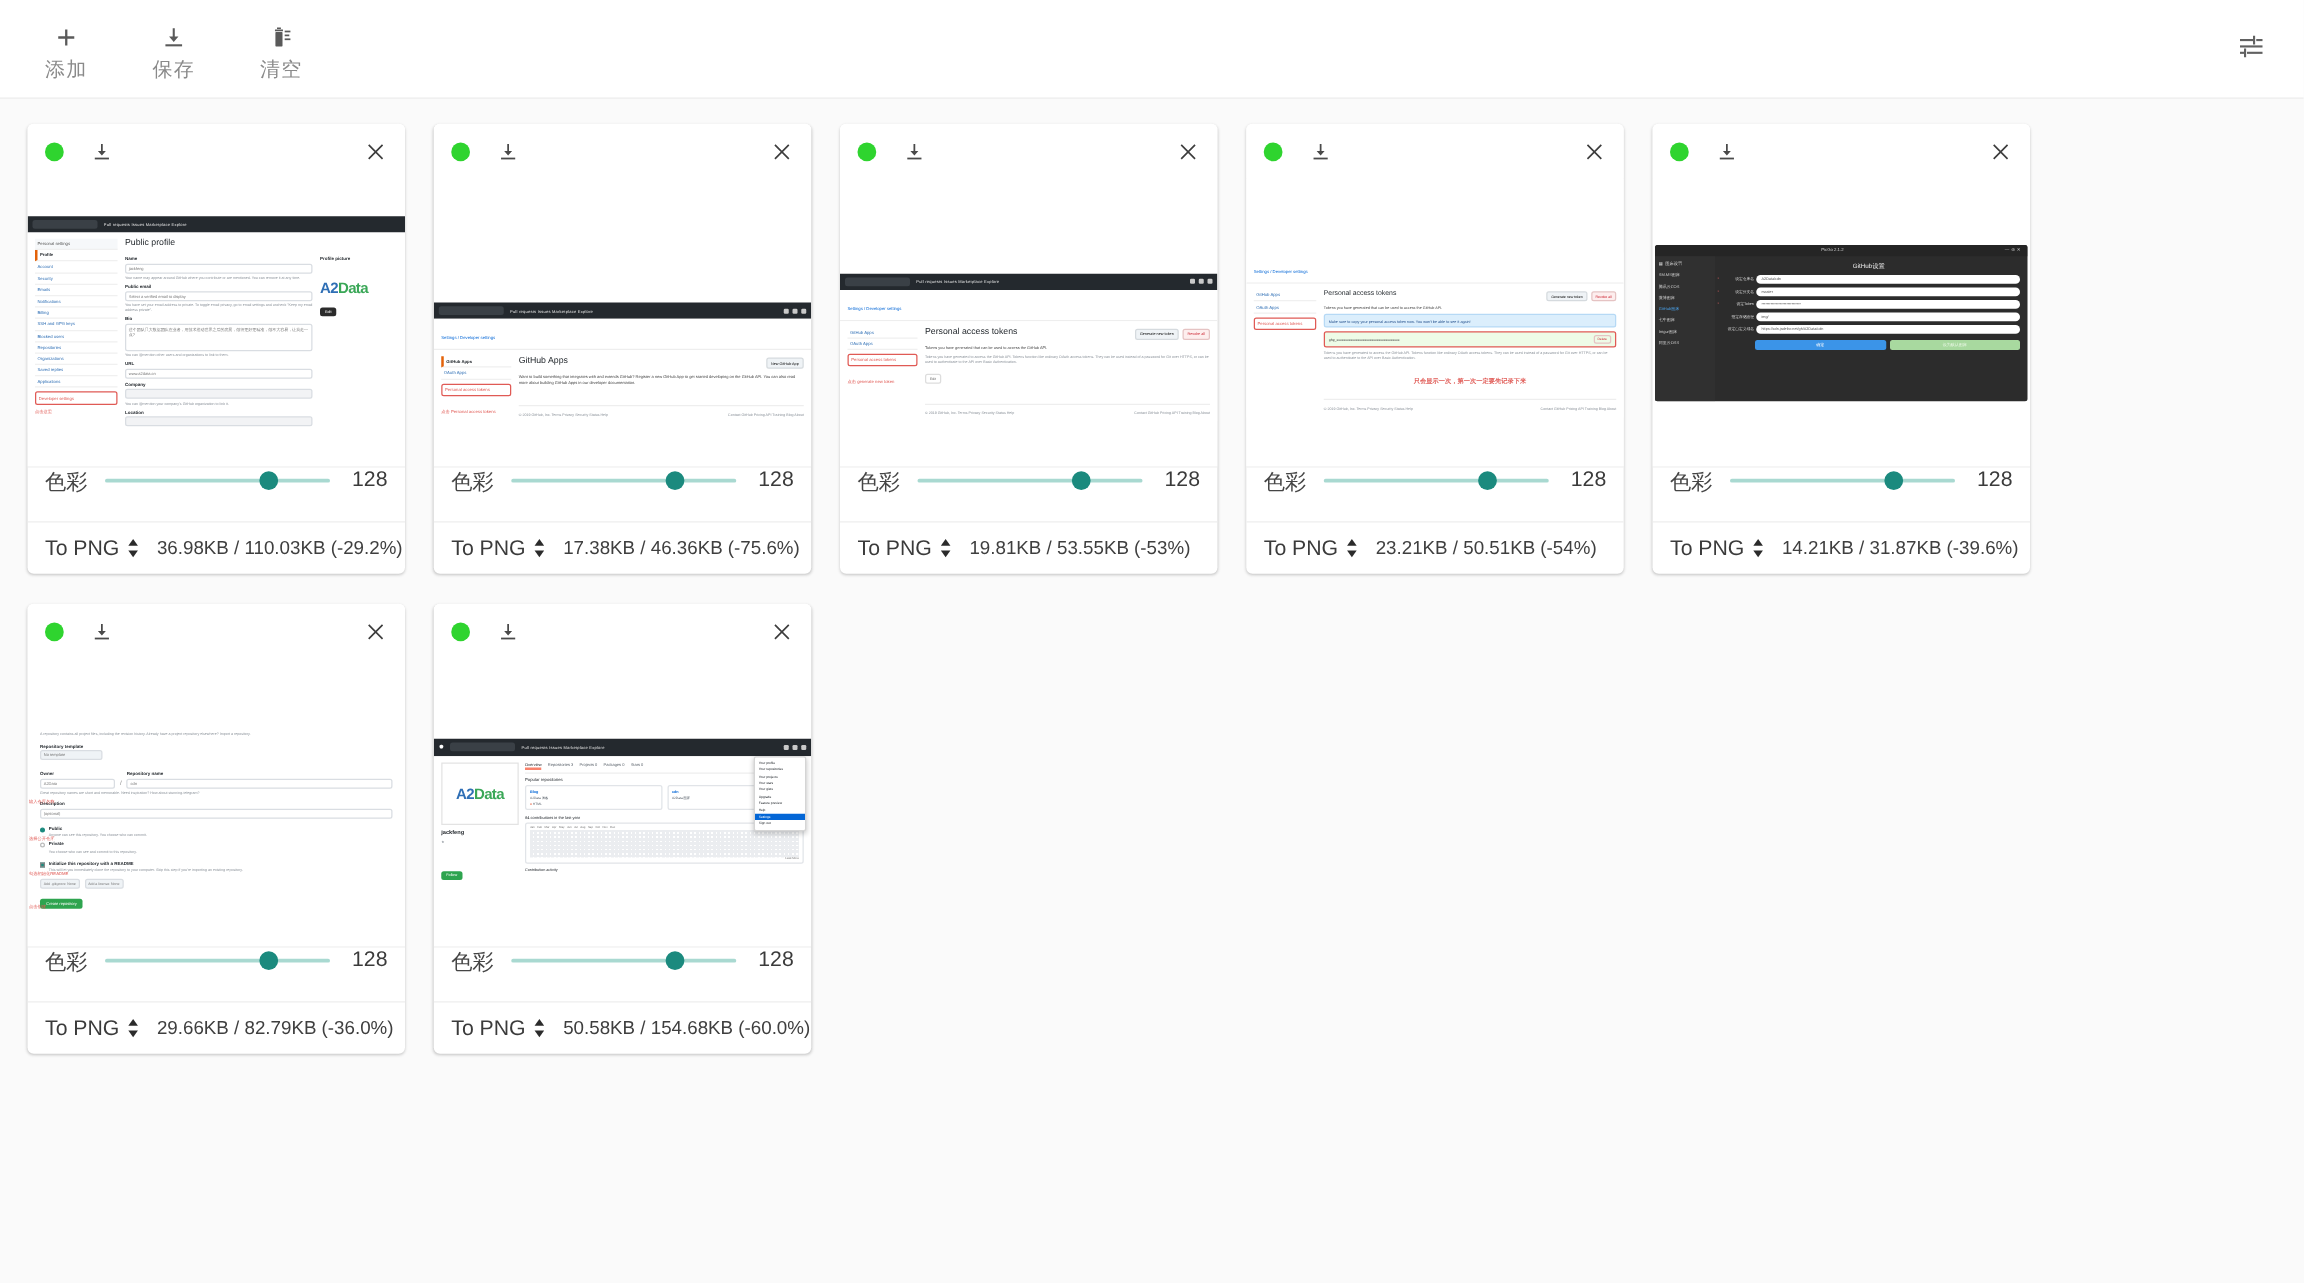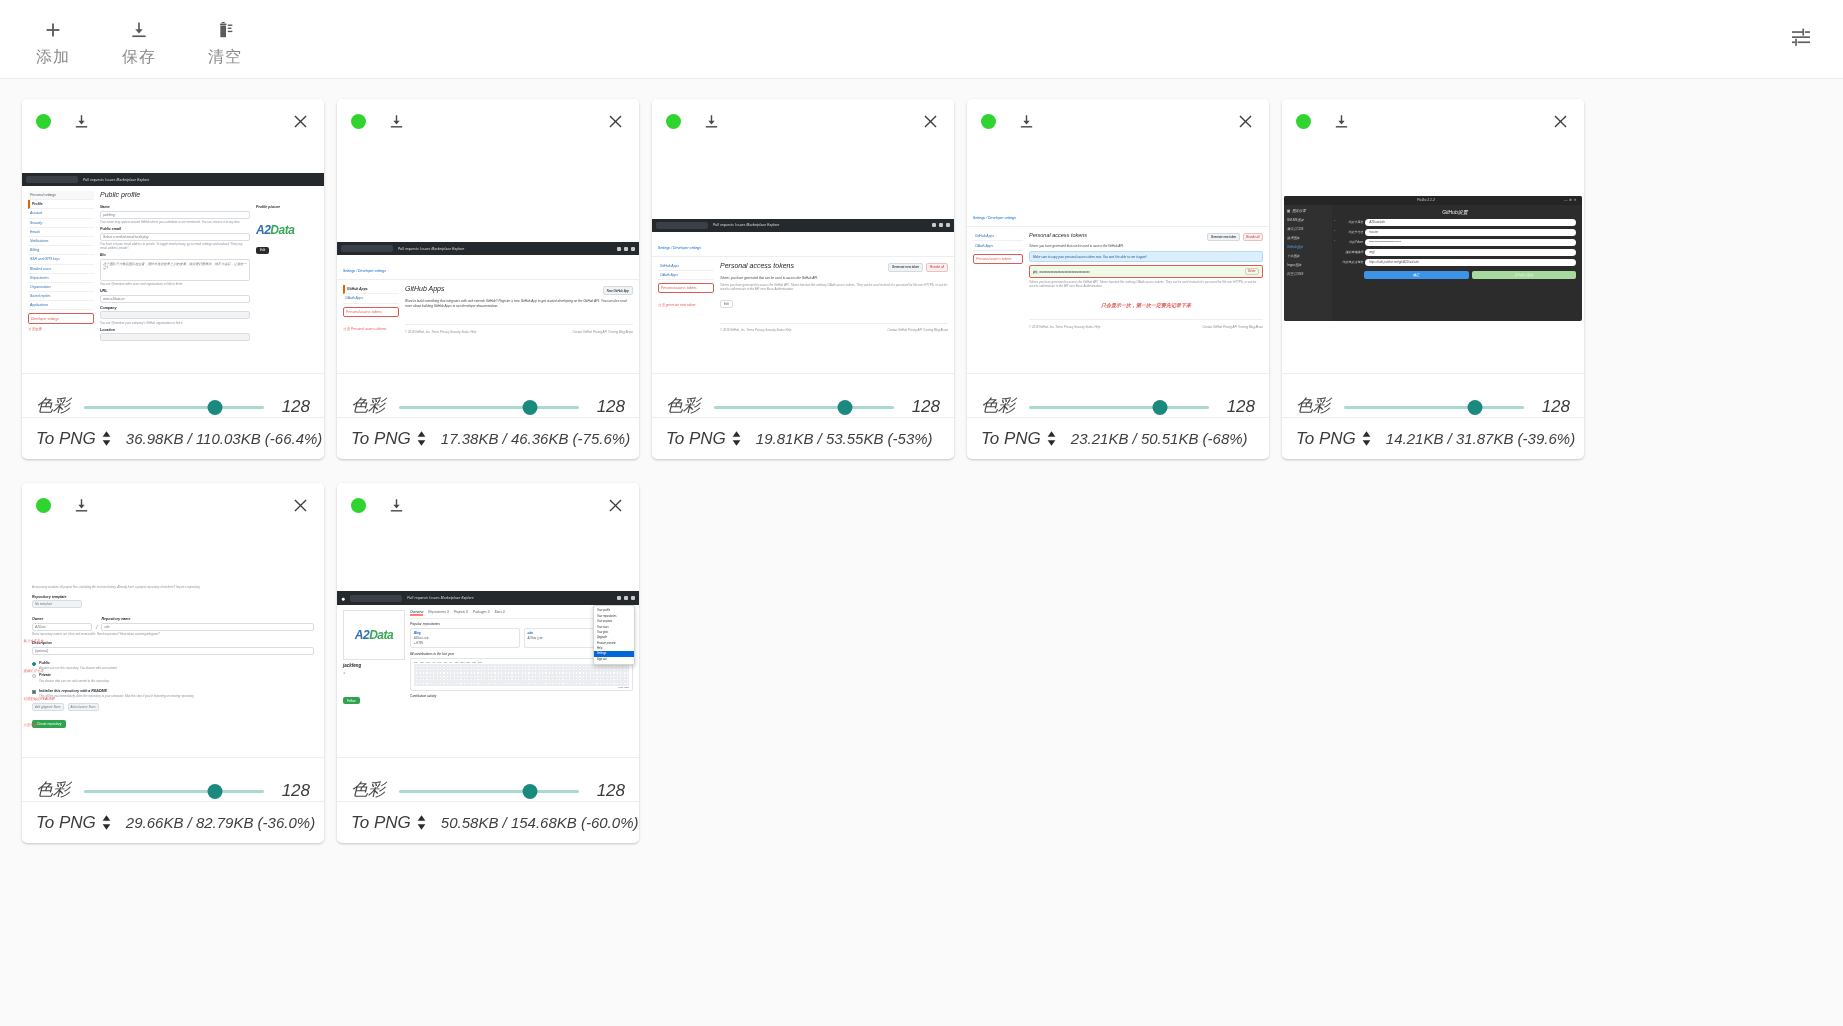--- a/index.html
+++ b/index.html
@@ -48,23 +48,22 @@
     width: 40px; height: 40px;
     display: flex; align-items: center; justify-content: center;
     cursor: pointer; color: #616161;
   }
 
   
   .grid {
     padding: 20px 22px;
     display: flex;
     flex-wrap: wrap;
-    gap: 24px 13px;
+    gap: 24px 23px;
     align-content: flex-start;
-    font-style: italic;
   }
   .card {
     width: 302px;
     background: #ffffff;
     border-radius: 5px;
     box-shadow: 0 1px 3px rgba(0,0,0,.12), 0 1px 2px rgba(0,0,0,.10);
     overflow: hidden;
     display: flex;
     flex-direction: column;
   }
@@ -116,21 +115,21 @@
   .inpm { height:8px; border:1px solid #d9dde2; border-radius:2px; background:#fff; font-size:3.2px; color:#777; padding:1px 2px; display:flex; align-items:center;}
   .inpm.tall { height:22px; align-items:flex-start; padding-top:2px; line-height:4.4px; }
   .hintm { font-size:2.9px; color:#8a9199; line-height:4px; margin:1.5px 0 0; }
   .redtxt { color:#e05a55; font-size:3.4px; }
   .a2d { font-family:"Liberation Sans",sans-serif; font-weight:bold; letter-spacing:-.5px; }
 
   
   .slider-row {
     height: 44px;
     display: flex;
-    align-items: flex-end;
+    align-items: flex-start;
     padding: 0 14px;
     gap: 14px;
     border-top: 1px solid #eeeeee;
   }
   .slider-label { font-size: 17px; color: #454545; white-space: nowrap; }
   .slider-track-wrap { flex: 1; position: relative; height: 20px; display: flex; align-items: center; cursor: pointer; }
   .slider-track { width: 100%; height: 3px; background: #a9d9d1; border-radius: 2px; }
   .slider-knob {
     position: absolute; width: 15px; height: 15px; border-radius: 50%;
     background: #1b8a7e; left: 73%; transform: translateX(-50%);
@@ -295,21 +294,21 @@
     <div class="foot-row">
       <span class="fmt-select">
         <span class="fmt-label">To PNG</span>
         <span class="spin">
           <svg width="11" height="17" viewBox="0 0 12 18">
               <path fill="currentColor" d="M6 1l4.2 6H1.8z"></path>
               <path fill="currentColor" d="M6 17l-4.2-6h8.4z"></path>
             </svg>
         </span>
       </span>
-      <span class="size-text">36.98KB / 110.03KB (-66.4%)</span>
+      <span class="size-text">36.98KB / 110.03KB (-29.2%)</span>
     </div>
   </div>
 
   <div class="card">
     <div class="card-head">
       <span class="status-dot"></span>
       <span class="dl-icon">
         <svg width="17" height="19" viewBox="0 0 24 24">
             <path fill="currentColor" d="M11 3h2v8h3.5L12 16.2 7.5 11H11z"></path>
             <rect fill="currentColor" x="4" y="18.5" width="16" height="2"></rect>
@@ -520,21 +519,21 @@
     <div class="foot-row">
       <span class="fmt-select">
         <span class="fmt-label">To PNG</span>
         <span class="spin">
           <svg width="11" height="17" viewBox="0 0 12 18">
               <path fill="currentColor" d="M6 1l4.2 6H1.8z"></path>
               <path fill="currentColor" d="M6 17l-4.2-6h8.4z"></path>
             </svg>
         </span>
       </span>
-      <span class="size-text">23.21KB / 50.51KB (-68%)</span>
+      <span class="size-text">23.21KB / 50.51KB (-54%)</span>
     </div>
   </div>
 
   <div class="card">
     <div class="card-head">
       <span class="status-dot"></span>
       <span class="dl-icon">
         <svg width="17" height="19" viewBox="0 0 24 24">
             <path fill="currentColor" d="M11 3h2v8h3.5L12 16.2 7.5 11H11z"></path>
             <rect fill="currentColor" x="4" y="18.5" width="16" height="2"></rect>

